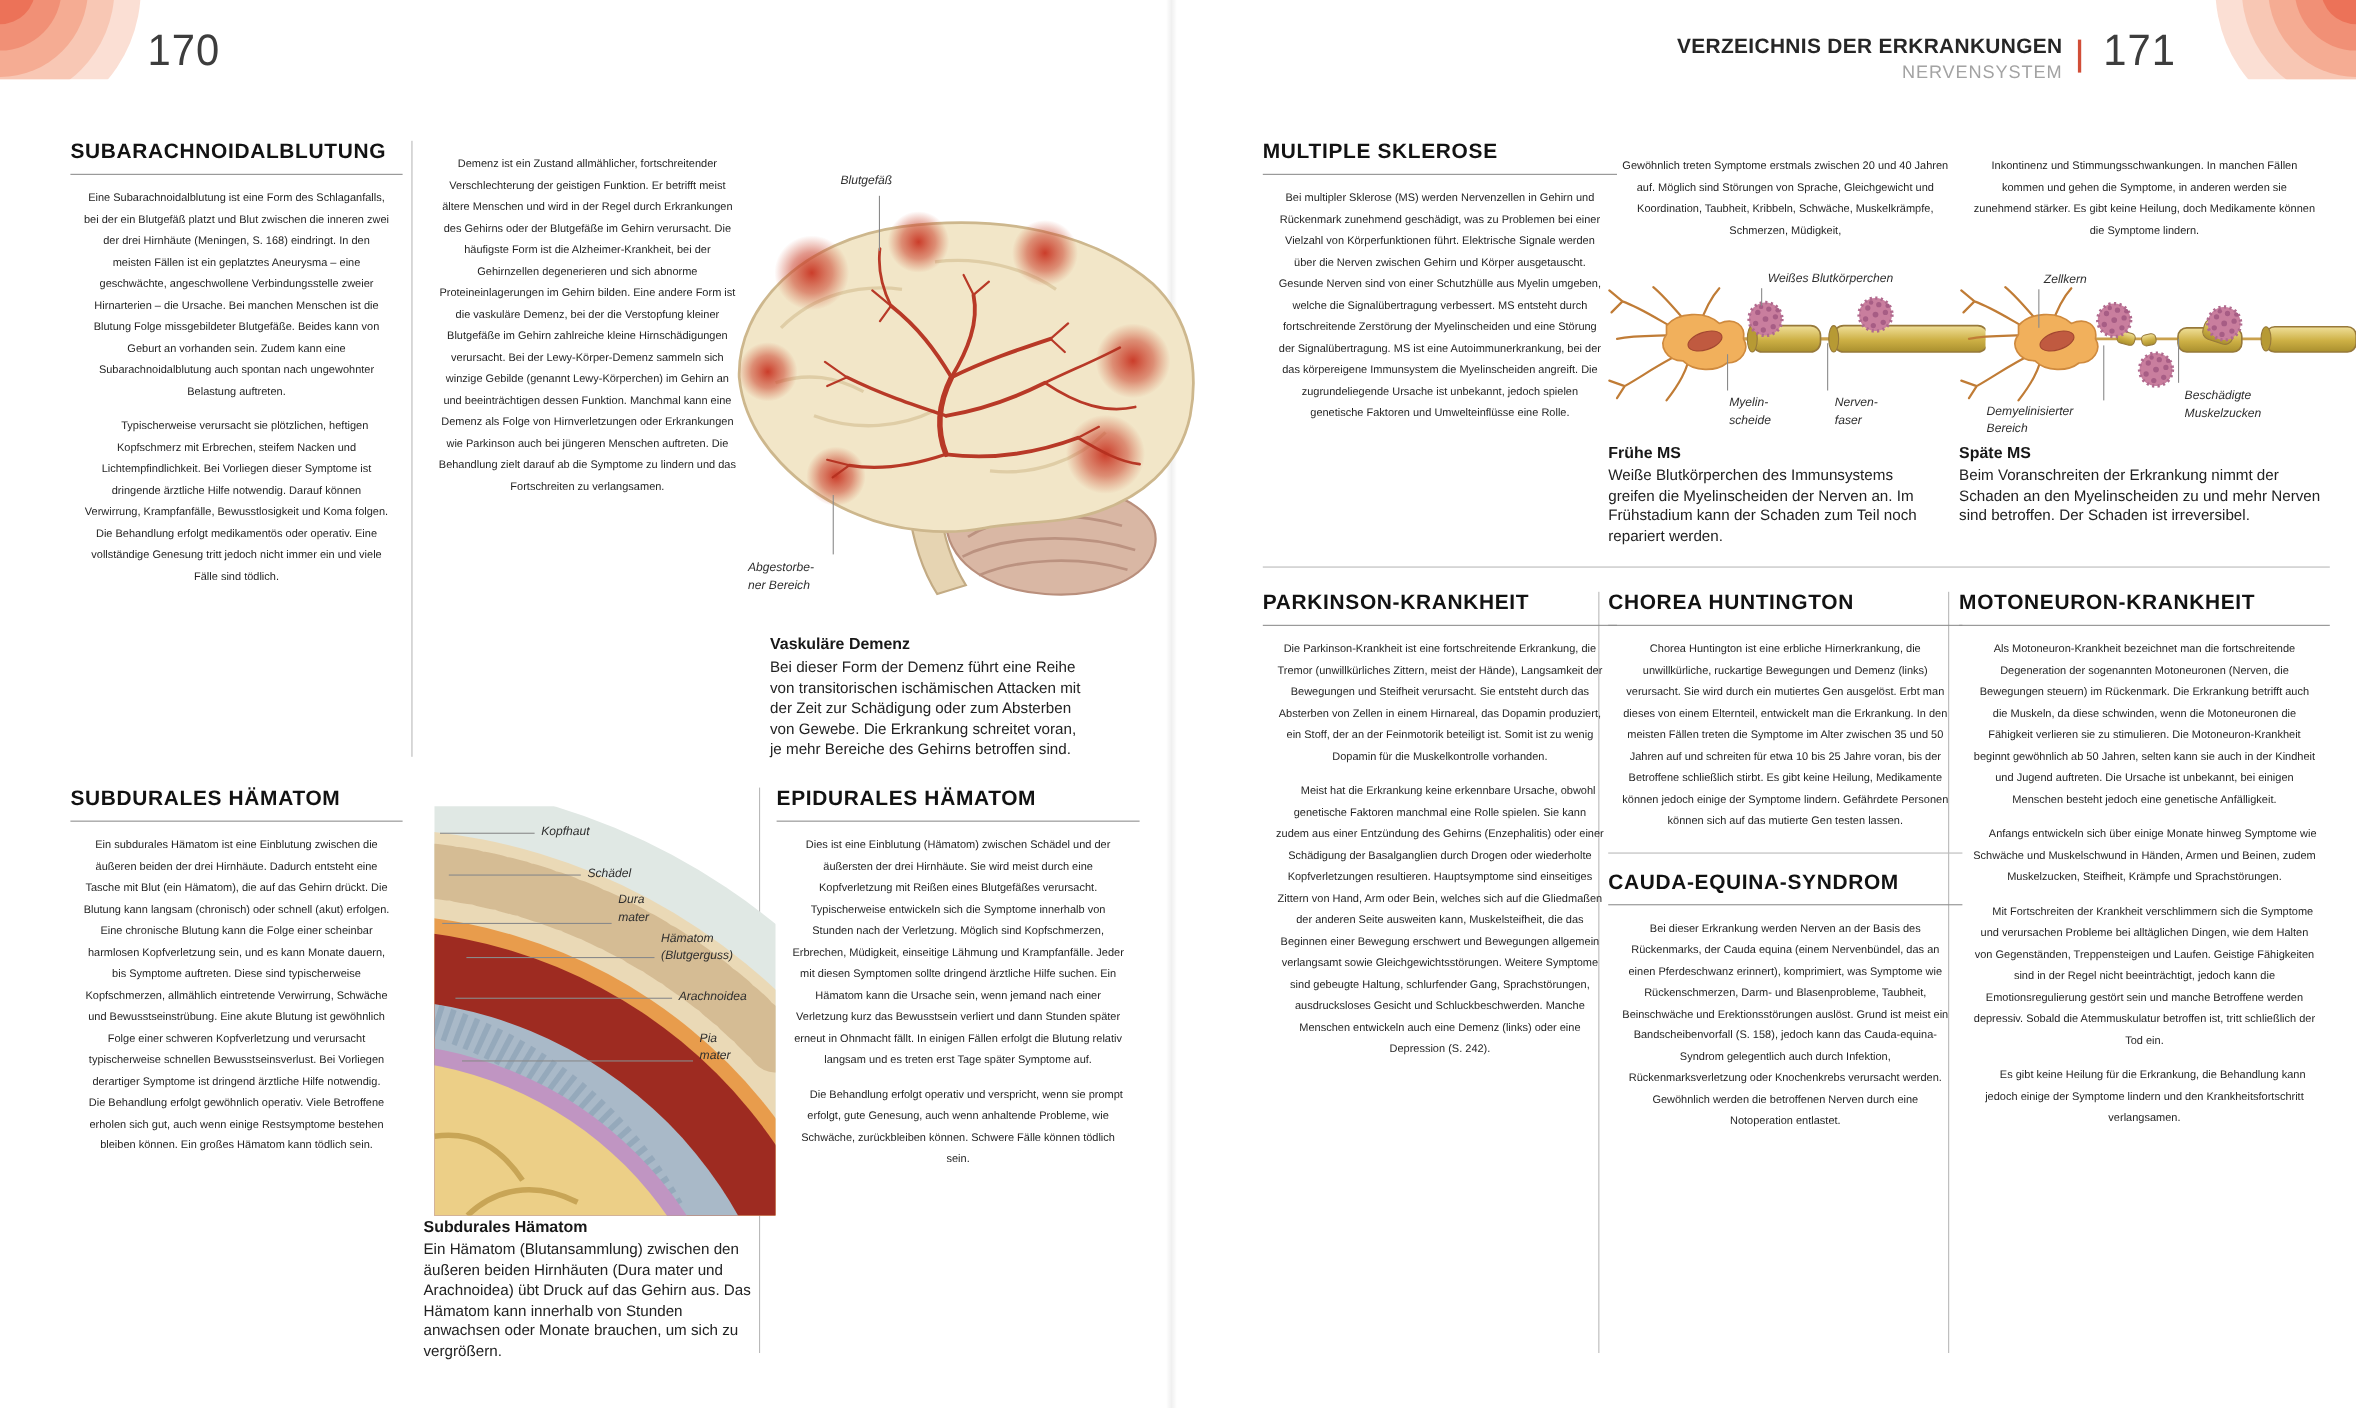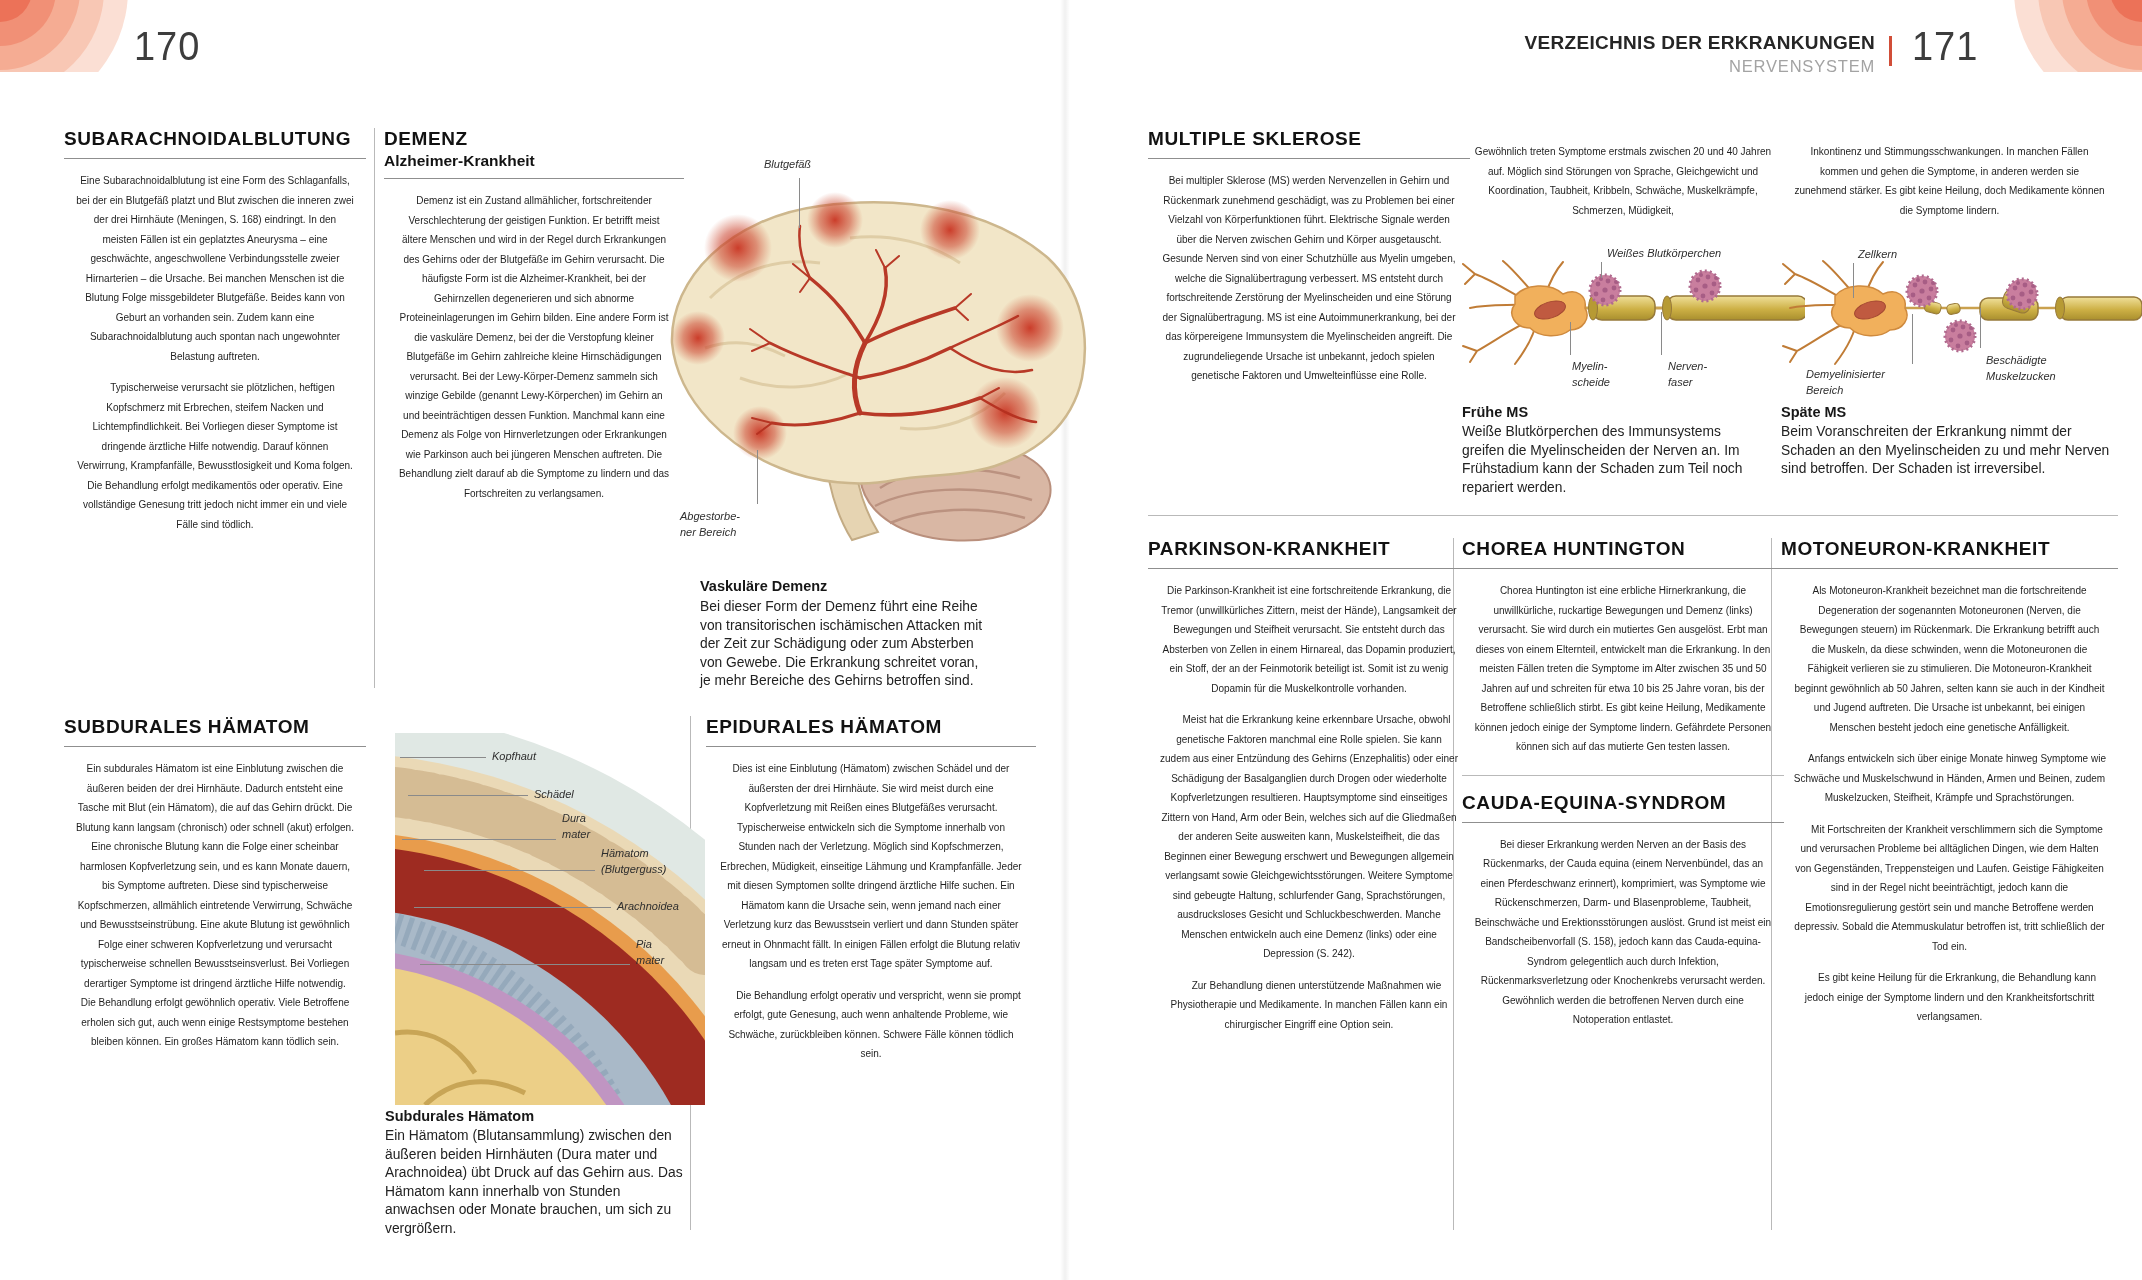--- a/index.html
+++ b/index.html
@@ -62,24 +62,20 @@
 
 <div class="col" style="left:64px;top:128px;width:302px">
   <div class="art-head">
     <h2 class="art-title">SUBARACHNOIDALBLUTUNG</h2>
   </div>
   <p>Eine Subarachnoidalblutung ist eine Form des Schlaganfalls, bei der ein Blutgefäß platzt und Blut zwischen die inneren zwei der drei Hirnhäute (Meningen, S. 168) eindringt. In den meisten Fällen ist ein geplatztes Aneurysma – eine geschwächte, angeschwollene Verbindungsstelle zweier Hirnarterien – die Ursache. Bei manchen Menschen ist die Blutung Folge missgebildeter Blutgefäße. Beides kann von Geburt an vorhanden sein. Zudem kann eine Subarachnoidalblutung auch spontan nach ungewohnter Belastung auftreten.</p>
   <p class="ind">Typischerweise verursacht sie plötzlichen, heftigen Kopfschmerz mit Erbrechen, steifem Nacken und Lichtempfindlichkeit. Bei Vorliegen dieser Symptome ist dringende ärztliche Hilfe notwendig. Darauf können Verwirrung, Krampfanfälle, Bewusstlosigkeit und Koma folgen. Die Behandlung erfolgt medikamentös oder operativ. Eine vollständige Genesung tritt jedoch nicht immer ein und viele Fälle sind tödlich.</p>
 </div>
 
 <div class="col" style="left:384px;top:128px;width:300px">
-  <div class="art-head">
-    <h2 class="art-title">DEMENZ</h2>
-    <div class="art-subtitle">Alzheimer-Krankheit</div>
-  </div>
   <p>Demenz ist ein Zustand allmählicher, fortschreitender Verschlechterung der geistigen Funktion. Er betrifft meist ältere Menschen und wird in der Regel durch Erkrankungen des Gehirns oder der Blutgefäße im Gehirn verursacht. Die häufigste Form ist die Alzheimer-Krankheit, bei der Gehirnzellen degenerieren und sich abnorme Proteineinlagerungen im Gehirn bilden. Eine andere Form ist die vaskuläre Demenz, bei der die Verstopfung kleiner Blutgefäße im Gehirn zahlreiche kleine Hirnschädigungen verursacht. Bei der Lewy-Körper-Demenz sammeln sich winzige Gebilde (genannt Lewy-Körperchen) im Gehirn an und beeinträchtigen dessen Funktion. Manchmal kann eine Demenz als Folge von Hirnverletzungen oder Erkrankungen wie Parkinson auch bei jüngeren Menschen auftreten. Die Behandlung zielt darauf ab die Symptome zu lindern und das Fortschreiten zu verlangsamen.</p>
 </div>
 
 <svg class="abs" style="left:650px;top:178px" width="440" height="390" viewBox="0 0 440 390">
   <defs>
     <radialGradient id="spot" cx="50%" cy="50%" r="50%">
       <stop offset="0%" stop-color="#c93422" stop-opacity="0.95"></stop>
       <stop offset="55%" stop-color="#cc4530" stop-opacity="0.55"></stop>
       <stop offset="100%" stop-color="#d05a3e" stop-opacity="0"></stop>
     </radialGradient>
@@ -260,21 +256,20 @@
 <div class="abs hrule" style="left:1148px;top:515px;width:970px"></div>
 <div class="abs vrule" style="left:1453px;top:538px;height:692px"></div>
 <div class="abs vrule" style="left:1771px;top:538px;height:692px"></div>
 
 <div class="col" style="left:1148px;top:538px;width:322px">
   <div class="art-head">
     <h2 class="art-title">PARKINSON-KRANKHEIT</h2>
   </div>
   <p>Die Parkinson-Krankheit ist eine fortschreitende Erkrankung, die Tremor (unwillkürliches Zittern, meist der Hände), Langsamkeit der Bewegungen und Steifheit verursacht. Sie entsteht durch das Absterben von Zellen in einem Hirnareal, das Dopamin produziert, ein Stoff, der an der Feinmotorik beteiligt ist. Somit ist zu wenig Dopamin für die Muskelkontrolle vorhanden.</p>
   <p class="ind">Meist hat die Erkrankung keine erkennbare Ursache, obwohl genetische Faktoren manchmal eine Rolle spielen. Sie kann zudem aus einer Entzündung des Gehirns (Enzephalitis) oder einer Schädigung der Basalganglien durch Drogen oder wiederholte Kopfverletzungen resultieren. Hauptsymptome sind einseitiges Zittern von Hand, Arm oder Bein, welches sich auf die Gliedmaßen der anderen Seite ausweiten kann, Muskelsteifheit, die das Beginnen einer Bewegung erschwert und Bewegungen allgemein verlangsamt sowie Gleichgewichtsstörungen. Weitere Symptome sind gebeugte Haltung, schlurfender Gang, Sprachstörungen, ausdrucksloses Gesicht und Schluckbeschwerden. Manche Menschen entwickeln auch eine Demenz (links) oder eine Depression (S. 242).</p>
-  <p class="ind">Zur Behandlung dienen unterstützende Maßnahmen wie Physiotherapie und Medikamente. In manchen Fällen kann ein chirurgischer Eingriff eine Option sein.</p>
 </div>
 
 <div class="col" style="left:1462px;top:538px;width:322px">
   <div class="art-head">
     <h2 class="art-title">CHOREA HUNTINGTON</h2>
   </div>
   <p>Chorea Huntington ist eine erbliche Hirnerkrankung, die unwillkürliche, ruckartige Bewegungen und Demenz (links) verursacht. Sie wird durch ein mutiertes Gen ausgelöst. Erbt man dieses von einem Elternteil, entwickelt man die Erkrankung. In den meisten Fällen treten die Symptome im Alter zwischen 35 und 50 Jahren auf und schreiten für etwa 10 bis 25 Jahre voran, bis der Betroffene schließlich stirbt. Es gibt keine Heilung, Medikamente können jedoch einige der Symptome lindern. Gefährdete Personen können sich auf das mutierte Gen testen lassen.</p>
   <div class="hrule" style="margin:18px 0 16px 0"></div>
   <div class="art-head">
     <h2 class="art-title">CAUDA-EQUINA-SYNDROM</h2>

